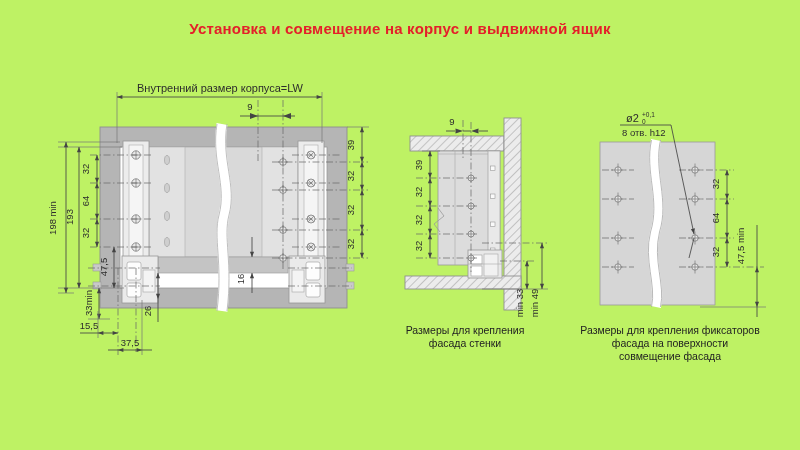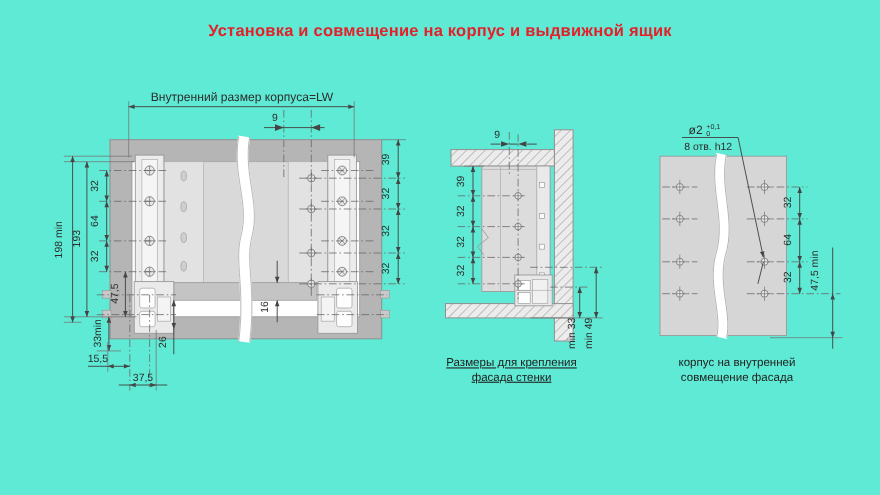--- a/index.html
+++ b/index.html
@@ -1,21 +1,21 @@
 <!DOCTYPE html>
 <html><head>
 <meta charset="utf-8">
 <style>
   html,body{margin:0;padding:0;background:#fff;}
-  #page{position:relative;width:800px;height:450px;background:#5eead4;overflow:hidden;
+  #page{position:relative;width:800px;height:450px;background:#bef264;overflow:hidden;
         font-family:"Liberation Sans",sans-serif;}
   #title{position:absolute;left:0;top:20px;width:800px;text-align:center;
          font-size:15px;font-weight:bold;color:#e4202a;letter-spacing:.2px;}
   .cap{position:absolute;text-align:center;font-size:10.5px;line-height:13px;color:#222;}
-  #cap2{left:382px;top:324px;width:166px;text-decoration:underline;}
+  #cap2{left:382px;top:324px;width:166px;}
   #cap3{left:570px;top:324px;width:200px;}
   svg{position:absolute;overflow:visible;}
   #svg1{left:40px;top:78px;}
   #svg2{left:395px;top:110px;}
   #svg3{left:575px;top:100px;}
   .dim{stroke:#444;stroke-width:.85;fill:none;}
   .ext{stroke:#777;stroke-width:.7;fill:none;}
   .dd{stroke:#666;stroke-width:.7;fill:none;stroke-dasharray:7 2.5 1.5 2.5;}
   .thin{stroke:#aaa;stroke-width:.6;fill:none;}
   .t{font-family:"Liberation Sans",sans-serif;font-size:9.5px;fill:#2d2d2d;}
@@ -394,17 +394,18 @@
       <line class="dim" x1="757" y1="307" x2="757" y2="317"></line>
       <text class="t" x="744" y="246" text-anchor="middle" transform="rotate(-90 744 246)">47,5 min</text>
     </g>
   </svg>
 
   <div id="cap2" class="cap">
     <div>Размеры для крепления</div>
     <div>фасада стенки</div>
   </div>
   <div id="cap3" class="cap">
-    <div>корпус на внутренней</div>
+    <div>Размеры для крепления фиксаторов</div>
+    <div>фасада на поверхности</div>
     <div>совмещение фасада</div>
   </div>
 
 </div>
 
 </body></html>

